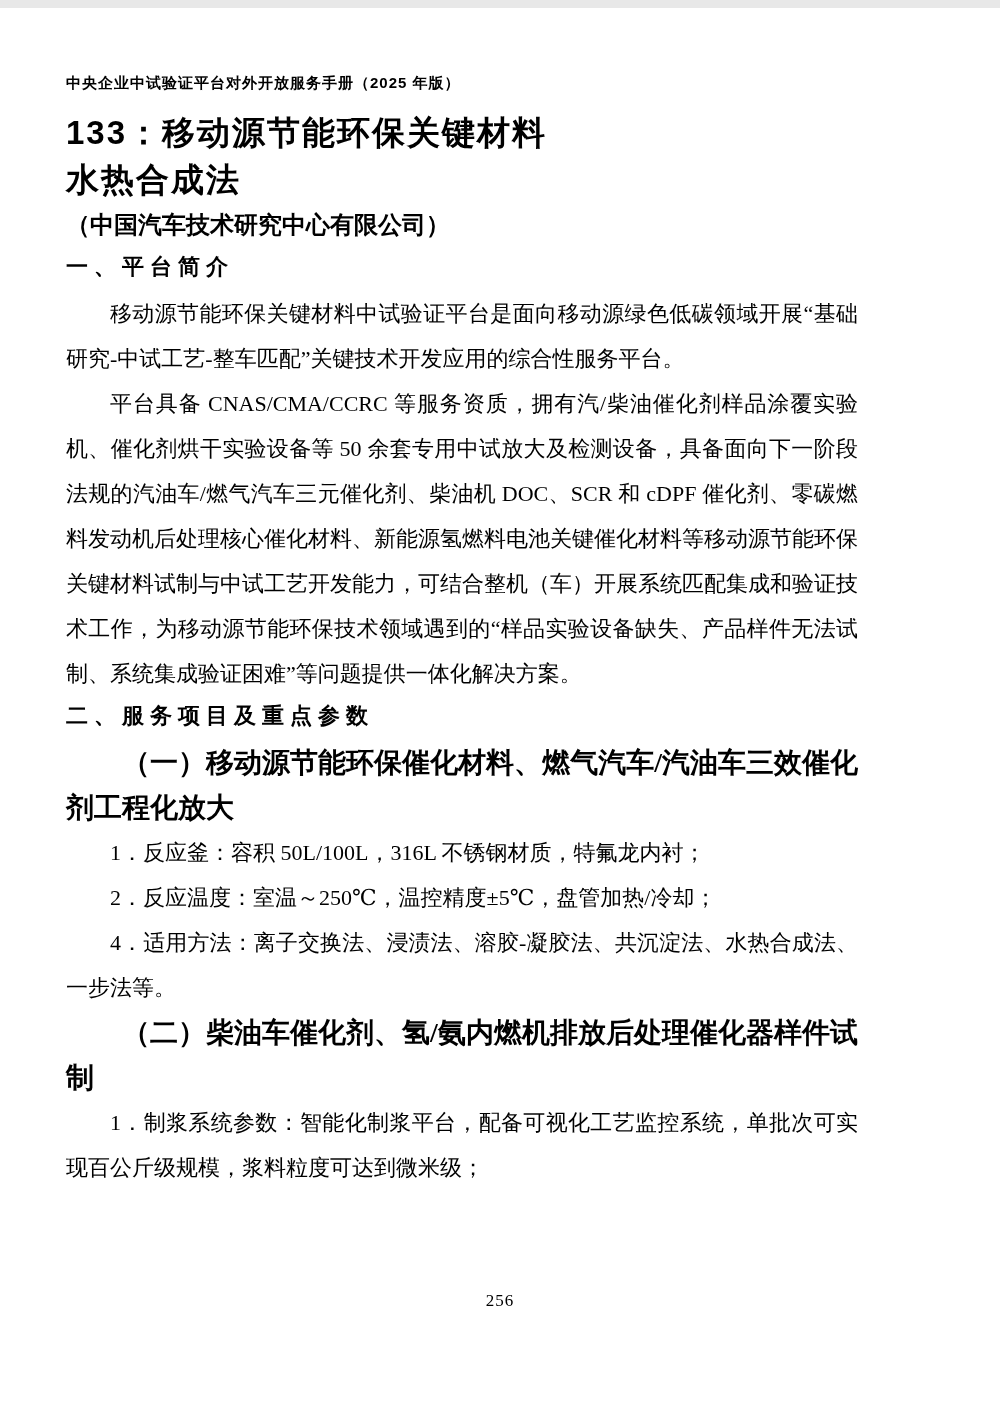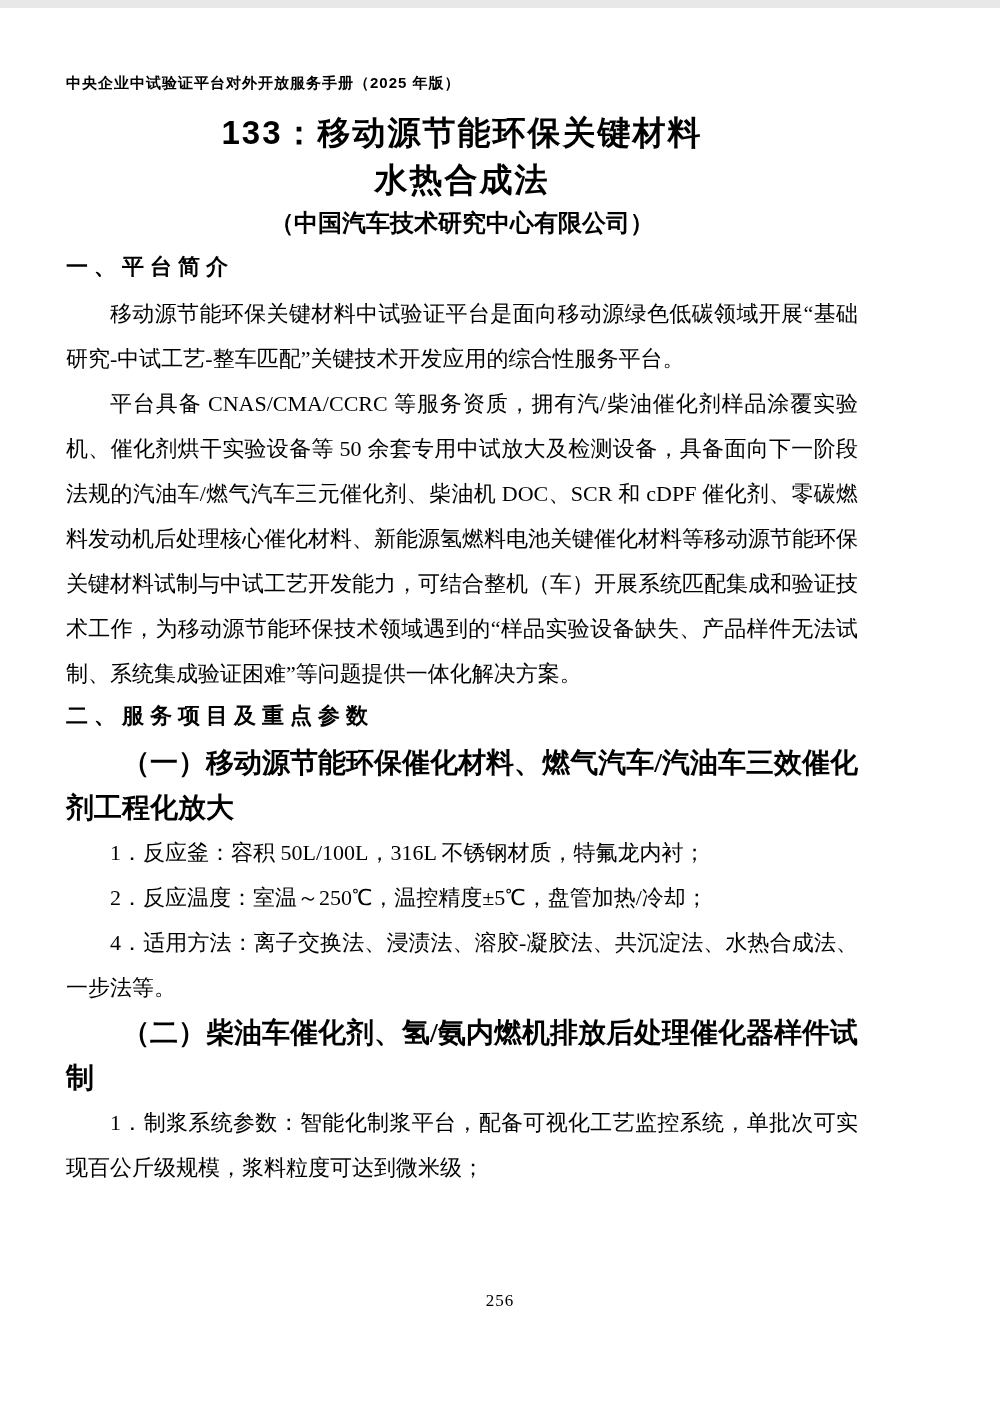--- a/index.html
+++ b/index.html
@@ -24,48 +24,47 @@
     font-size: 15px;
     letter-spacing: 1px;
     margin-bottom: 16px;
     white-space: nowrap;
   }
   .doc-title {
     font-family: "Liberation Sans", "DejaVu Sans", sans-serif;
     font-weight: bold;
     font-size: 33px;
     line-height: 47px;
-    text-align: center;
+    text-align: left;
     letter-spacing: 2px;
     margin-bottom: 6px;
   }
   .doc-title .title-line { display: block; }
   .doc-subtitle {
-    font-family: Liberation Mono, monospace;
+    font-family: Liberation Serif, serif;
     font-weight: bold;
     font-size: 24px;
     line-height: 32px;
-    text-align: center;
+    text-align: left;
     margin-bottom: 10px;
   }
   .section-heading {
     font-family: "Liberation Sans", "DejaVu Sans", sans-serif;
     font-weight: bold;
     font-size: 22px;
     line-height: 32px;
     letter-spacing: 6px;
     margin: 4px 0 8px 0;
   }
   .body-para {
     font-size: 22px;
     line-height: 45px;
     text-align: justify;
     text-indent: 2em;
     margin: 0;
-    font-family: Liberation Serif, serif;
   }
   .sub-heading {
     font-weight: bold;
     font-size: 28px;
     line-height: 45px;
     text-align: justify;
     text-indent: 2em;
     margin: 0;
   }
   .page-number {

